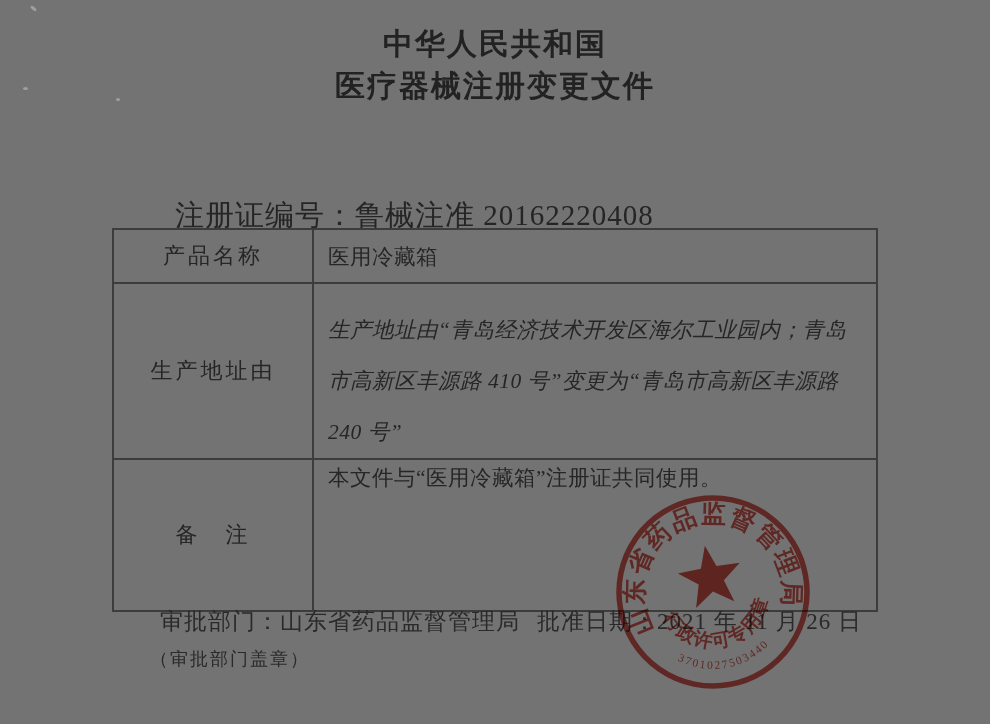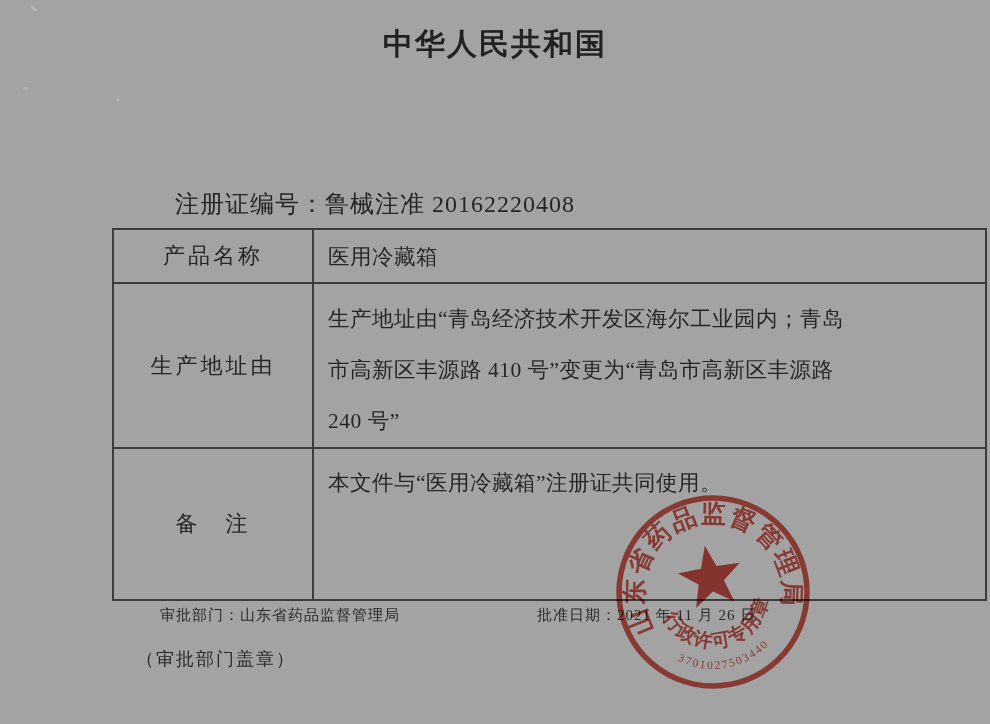--- a/index.html
+++ b/index.html
@@ -4,68 +4,68 @@
 <style>
   * { margin:0; padding:0; box-sizing:border-box; }
   html,body { width:990px; height:724px; }
   body {
     background:#ffffff;
     font-family:"Liberation Serif","DejaVu Serif",serif;
     color:#1f1f1f;
     position:relative;
     overflow:hidden;
   }
-  .page { position:absolute; inset:0; background:#a3a3a3; }
+  .page { position:absolute; inset:0; background:#737373; }
 
   
   .title-line1, .title-line2 {
     position:absolute; left:0; width:990px;
     text-align:center; font-size:30px; font-weight:bold;
     letter-spacing:2px; color:#222;
   }
   .title-line1 { top:24px; }
   .title-line2 { top:66px; }
 
   
   .reg-line {
-    position:absolute; top:188px; left:175px;
-    font-size:24px; letter-spacing:1px; color:#252525;
+    position:absolute; top:196px; left:175px;
+    font-size:29px; letter-spacing:1px; color:#252525;
   }
 
   
   table.doc-table {
-    position:absolute; top:228px; left:112px; width:875px;
+    position:absolute; top:228px; left:112px; width:766px;
     border-collapse:collapse; table-layout:fixed;
   }
   table.doc-table td { border:2px solid #3c3c3c; vertical-align:middle; }
   td.label-cell {
     width:200px; text-align:center;
     font-size:22px; letter-spacing:3px; color:#262626;
   }
   td.content-cell {
     padding-left:14px; padding-right:12px;
     font-size:21.5px; color:#262626; letter-spacing:0.5px;
   }
   tr.row-1 { height:54px; }
   tr.row-2 { height:158px; }
   tr.row-3 { height:152px; }
-  tr.row-2 td.content-cell { vertical-align:top; padding-top:10px; }
+  tr.row-2 td.content-cell { vertical-align:top; padding-top:21px;font-style:italic; }
   tr.row-2 .content-line { line-height:51px; white-space:nowrap; }
-  tr.row-3 td.content-cell { vertical-align:top; padding-top:16px; }
+  tr.row-3 td.content-cell { vertical-align:top; padding-top:0; }
   tr.row-3 .content-line { line-height:36px; }
 
   
   .footer-dept, .footer-date {
     position:absolute; top:606px;
-    font-size:15px; letter-spacing:1px; color:#2a2a2a;
+    font-size:23px; letter-spacing:1px; color:#2a2a2a;
   }
   .footer-dept { left:160px; }
   .footer-date { left:537px;text-align:right; }
   .footer-sealnote {
-    position:absolute; top:647px; left:136px;
+    position:absolute; top:647px; left:150px;
     font-size:18px; letter-spacing:2px; color:#2a2a2a;
   }
 
   
   .seal {
     position:absolute; left:613px; top:492px; width:200px; height:200px;
     transform:rotate(-10deg);
     mix-blend-mode:multiply;
     opacity:0.88;
     pointer-events:none;
@@ -81,20 +81,21 @@
 </head>
 <body>
 
 <div class="page">
 
   <div class="speck s1"></div>
   <div class="speck s2"></div>
   <div class="speck s3"></div>
 
   <div class="title-line1">中华人民共和国</div>
+  <div class="title-line2">医疗器械注册变更文件</div>
 
   <div class="reg-line">
     <span>注册证编号：</span><span>鲁械注准 20162220408</span>
   </div>
 
   <table class="doc-table">
     <tbody>
       <tr class="row-1">
         <td class="label-cell">产品名称</td>
         <td class="content-cell">医用冷藏箱</td>

